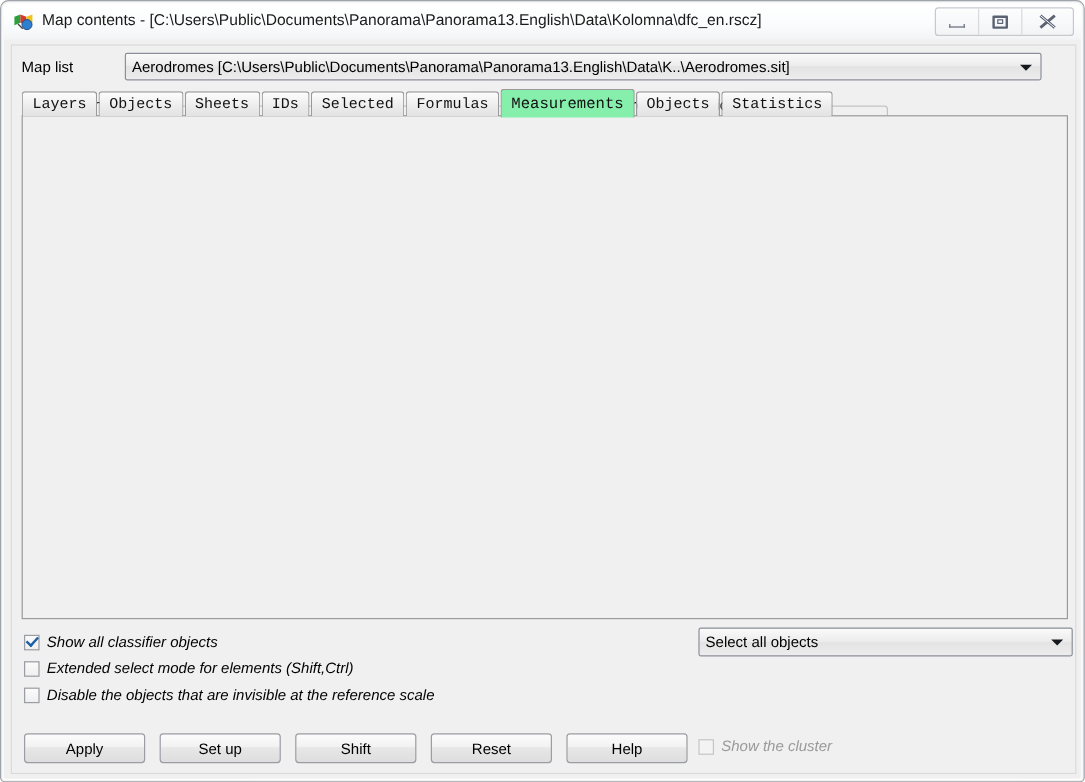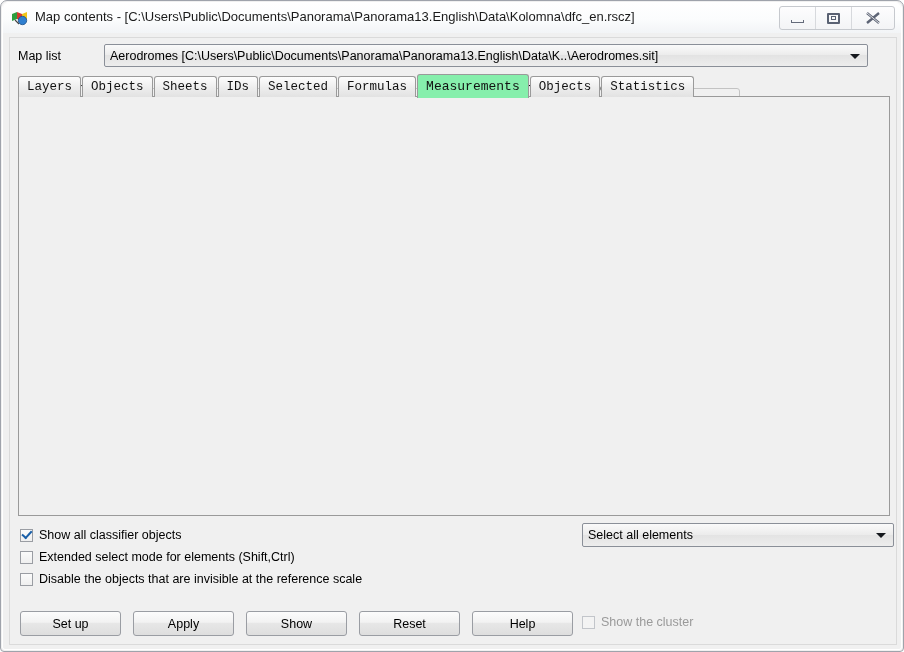--- a/index.html
+++ b/index.html
@@ -255,21 +255,21 @@
   }
   .cbox.checked::after {
     content: "";
     display: block;
     width: 4px; height: 8px;
     border: solid #1a5fa8;
     border-width: 0 2px 2px 0;
     transform: rotate(42deg) translate(-1px,-1px);
   }
   .cbox.disabled { border-color: #c2c5ca; background: #f3f3f3; }
-  .check-label { font-size: 12.5px; white-space: nowrap; }
+  .check-label { font-size: 12.5px; white-space: nowrap; font-style: italic; }
   .check-label.disabled { color: #9a9a9a; }
 
   #select-objects-combo { position: absolute; left: 572px; top: 485px; width: 312px; height: 24px; }
   #show-cluster-row { position: absolute; left: 572px; top: 577px; display: flex; align-items: center; }
 
   
   .bottom-btns { position: absolute; left: 10px; top: 573px; display: flex; gap: 12px; }
   .bottom-btns .btn { width: 101px; height: 25px; }
 </style>
 </head>
@@ -410,31 +410,31 @@
         <span class="cbox"></span>
         <span class="check-label">Extended select mode for elements (Shift,Ctrl)</span>
       </div>
       <div class="check-row">
         <span class="cbox"></span>
         <span class="check-label">Disable the objects that are invisible at the reference scale</span>
       </div>
     </div>
 
     <div class="combo" id="select-objects-combo">
-      <div class="combo-text">Select all elements</div>
+      <div class="combo-text">Select all objects</div>
       <div class="arrow"></div>
     </div>
 
     <div id="show-cluster-row">
       <span class="cbox disabled"></span>
       <span class="check-label disabled">Show the cluster</span>
     </div>
 
     <div class="bottom-btns">
+      <div class="btn">Apply</div>
       <div class="btn">Set up</div>
-      <div class="btn">Apply</div>
-      <div class="btn">Show</div>
+      <div class="btn">Shift</div>
       <div class="btn">Reset</div>
       <div class="btn">Help</div>
     </div>
 
   </div>
 </div>
 
 </body></html>

